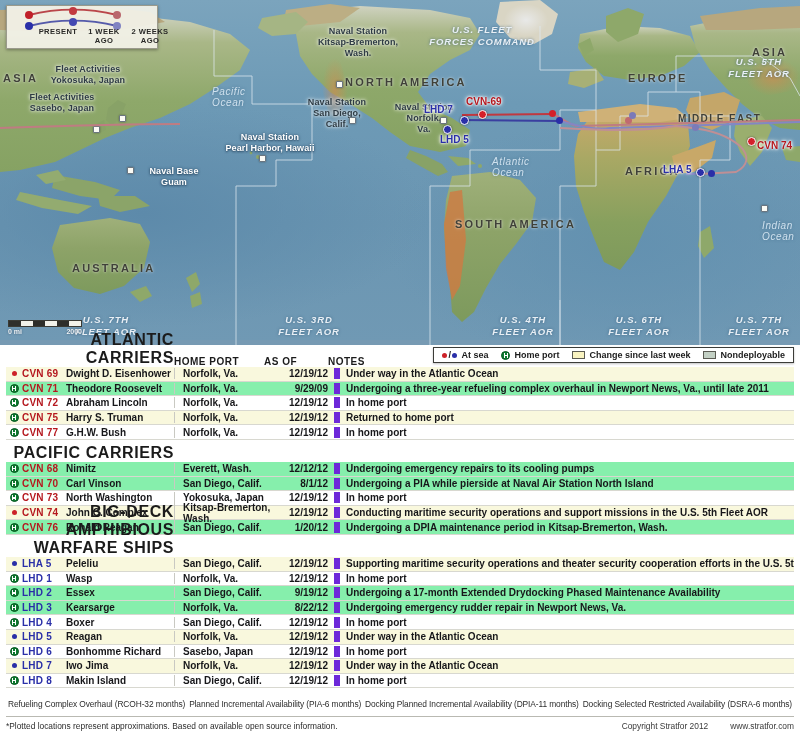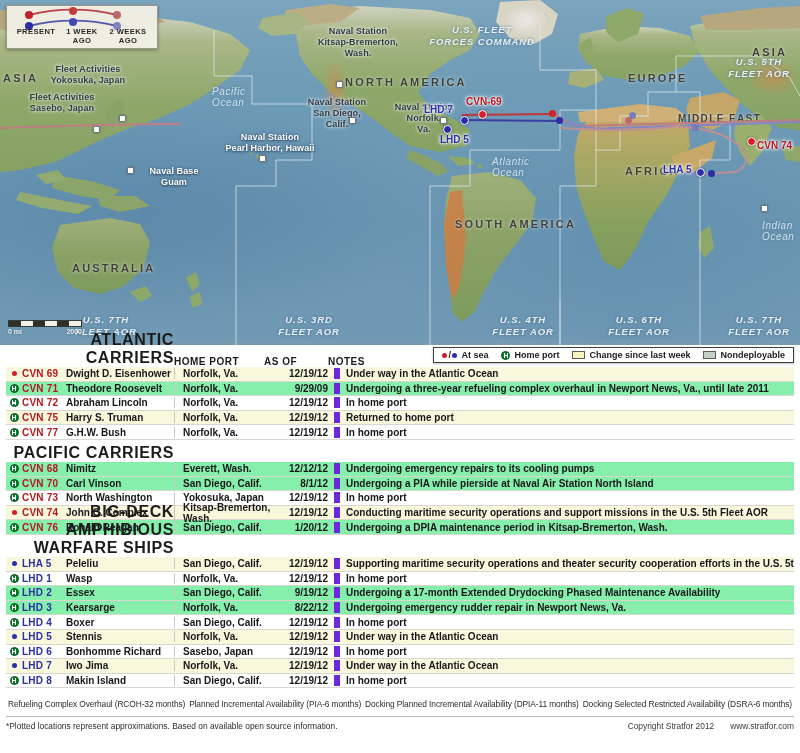--- a/index.html
+++ b/index.html
@@ -67,21 +67,21 @@
     position: absolute; left: 6px; top: 5px; width: 152px; height: 44px;
     background: rgba(243,242,232,.93);
     border: 1px solid #9a9a8c;
     box-shadow: 0 1px 3px rgba(0,0,0,.35);
     z-index: 30;
   }
   #timeline-legend svg { position: absolute; left: 0; top: 0; }
   .tl-caption {
     position: absolute; bottom: 3px; width: 100%;
     display: flex; justify-content: space-between; padding: 0 6px;
-    font-size: 7.6px; font-weight: bold; color: #2a2a28; letter-spacing: .4px;
+    font-size: 7.6px; font-weight: bold; color: #2a2a28; letter-spacing: .4px; margin-left: 22px;
   }
   .tl-caption span { text-align: center; line-height: 1.1; width: 46px; }
 
   
   .shipdot {
     position: absolute; width: 9px; height: 9px; border-radius: 50%;
     border: 1.6px solid #ffffff; box-shadow: 0 0 2px rgba(0,0,0,.5);
     z-index: 22;
   }
   .shipdot.red { background: #d4202a; }
@@ -191,21 +191,21 @@
   #abbrev {
     display: flex; justify-content: space-between;
     font-size: 8.4px; color: #2c2c2c; letter-spacing: -.1px;
     padding: 3px 2px 7px;
   }
   #footbar {
     display: flex; justify-content: space-between; align-items: center;
     border-top: 1px solid #b9b9b2; padding-top: 4px;
     font-size: 8.4px; color: #2c2c2c;
   }
-  #copy { display: flex; gap: 16px; color: #3a3a3a; }
+  #copy { display: flex; gap: 22px; color: #3a3a3a; }
 </style>
 </head>
 <body>
 
 <div id="page">
 
   <div id="map">
     <div class="ocean-base"></div>
 
     <svg width="800" height="345" style="position:absolute;left:0;top:0;">
@@ -659,21 +659,21 @@
           <div class="c-name">Boxer</div>
           <div class="c-home">San Diego, Calif.</div>
           <div class="c-asof">12/19/12</div>
           <div class="c-notes">In home port</div>
         </div>
         <div class="row chg">
           <div class="c-status">
             <span class="dot-sea blue"></span>
           </div>
           <div class="c-hull lh">LHD 5</div>
-          <div class="c-name">Stennis</div>
+          <div class="c-name">Reagan</div>
           <div class="c-home">Norfolk, Va.</div>
           <div class="c-asof">12/19/12</div>
           <div class="c-notes">Under way in the Atlantic Ocean</div>
         </div>
         <div class="row plain">
           <div class="c-status">
             <span class="ico-home">
               <i></i>
             </span>
           </div>

